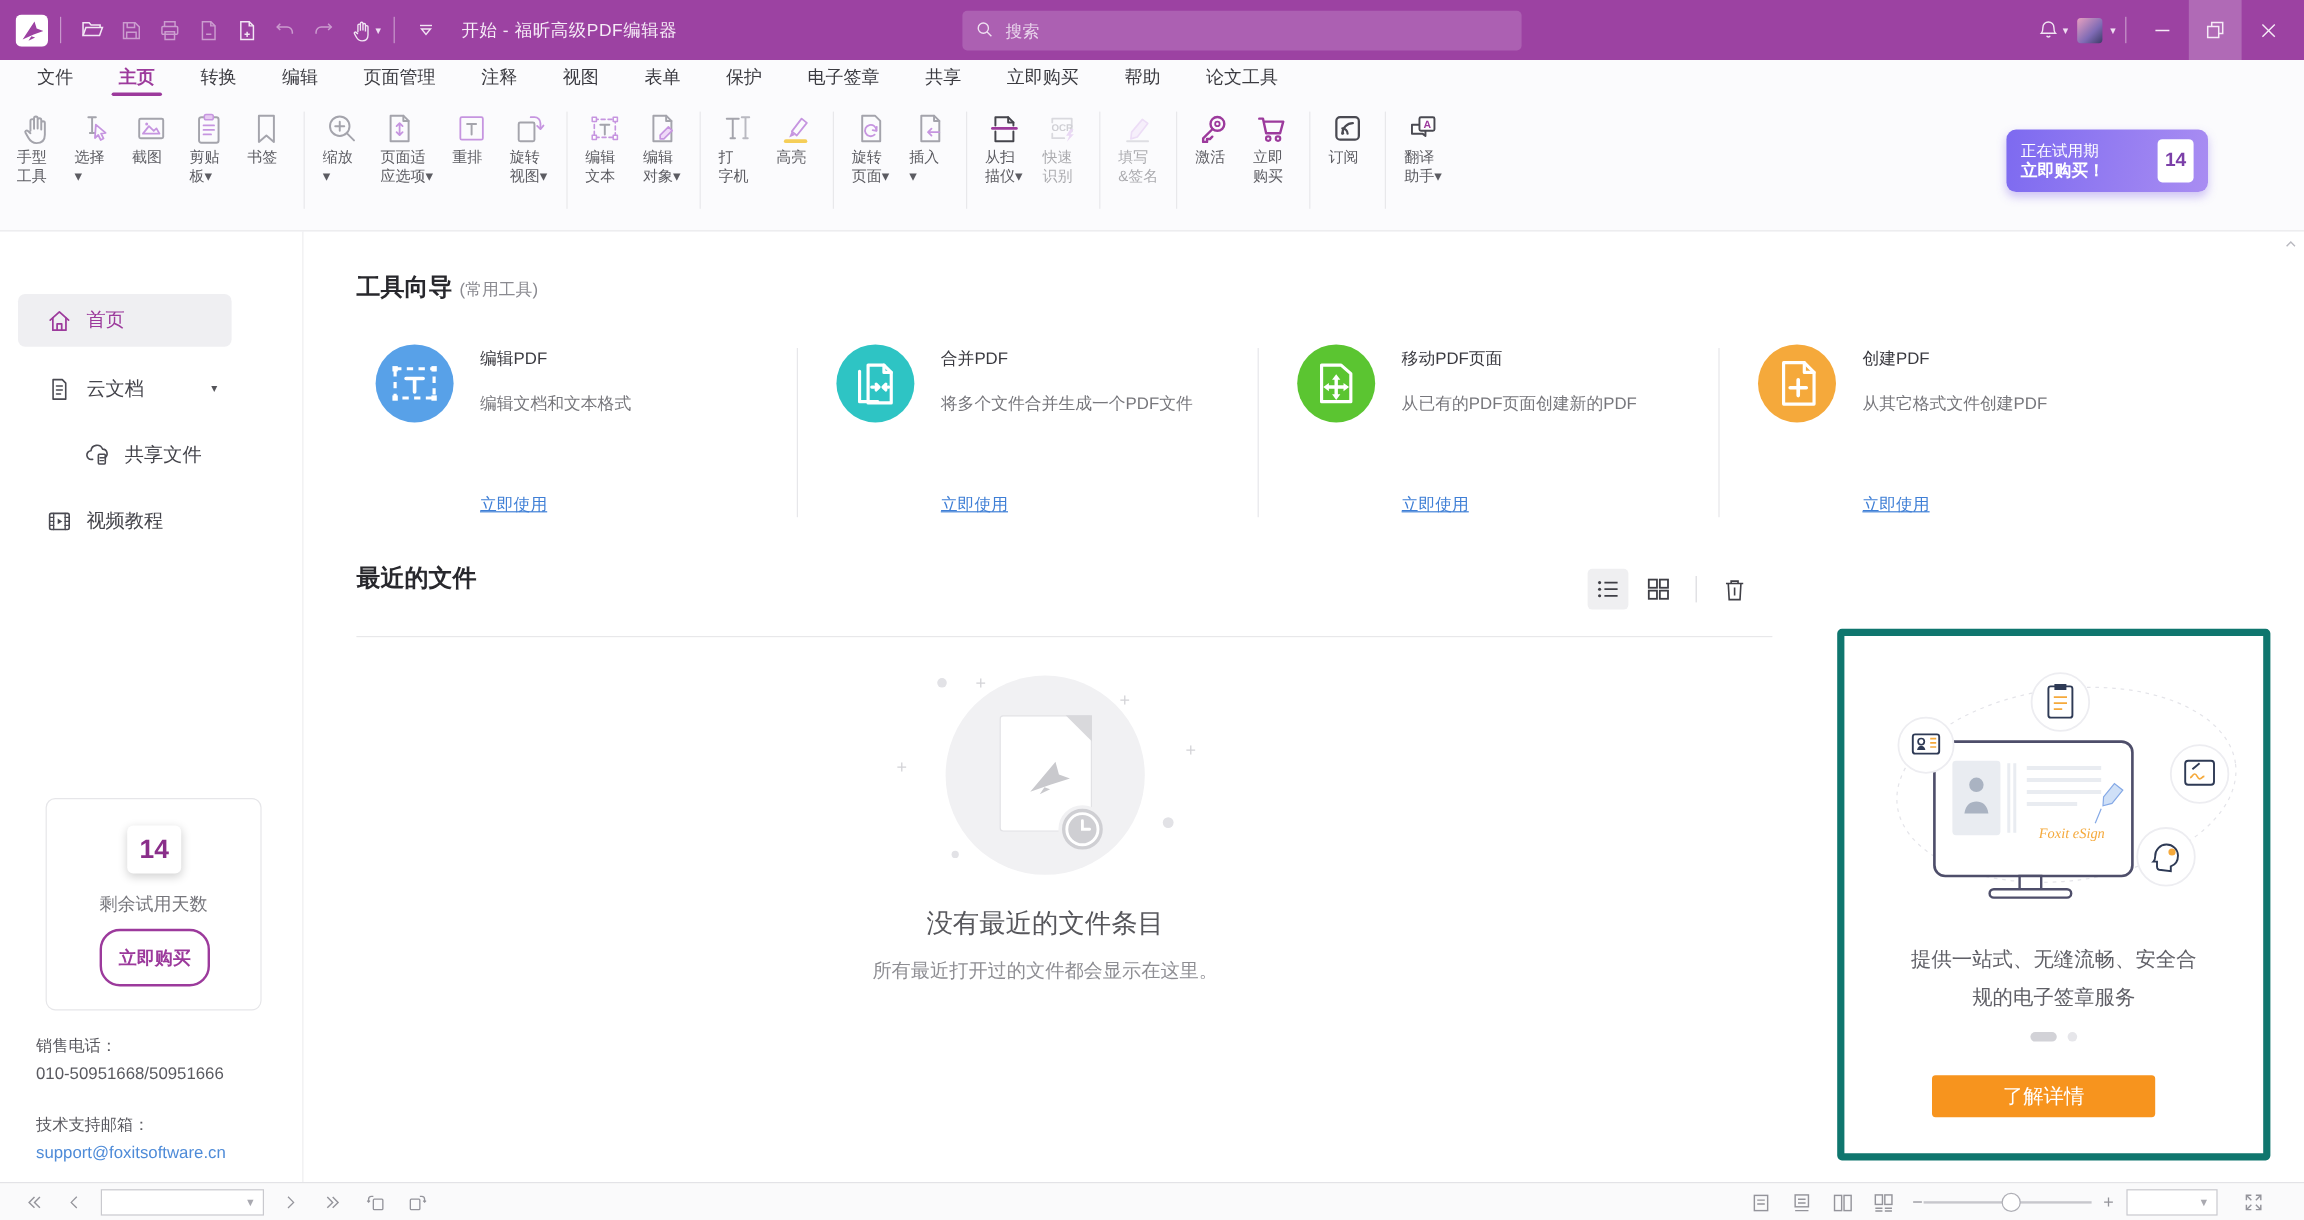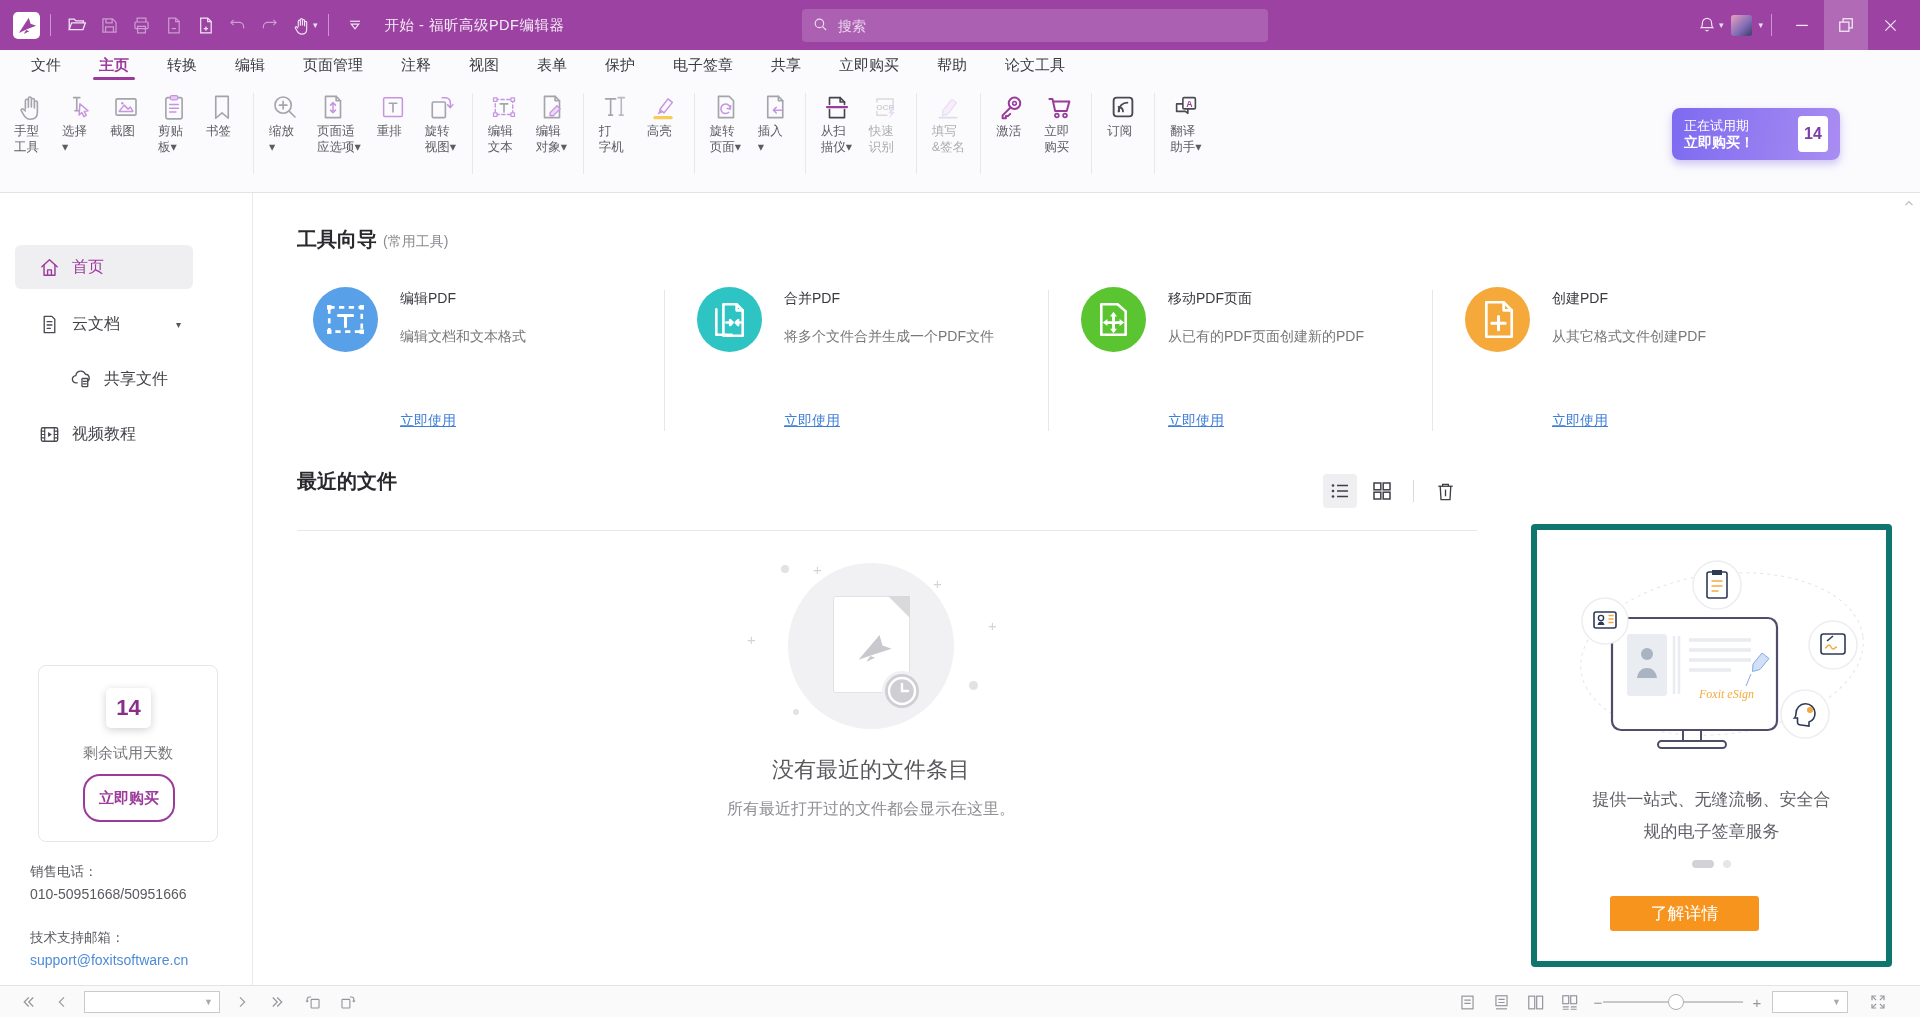--- a/index.html
+++ b/index.html
@@ -110,21 +110,21 @@
   .scroll-up{position:absolute;right:4px;top:4px;color:#B9B9C0;}
 
   
   .esign{position:absolute;left:1278px;top:331px;width:361px;height:443px;border:6px solid #0f766e;border-radius:4px;background:#fff;}
   .esign .illus{position:absolute;left:20px;top:16px;}
   .esign .l1{position:absolute;left:0;top:258px;width:100%;text-align:center;font-size:17px;color:#5F5F66;}
   .esign .l2{position:absolute;left:0;top:290px;width:100%;text-align:center;font-size:17px;color:#5F5F66;}
   .esign .dots{position:absolute;left:0;top:330px;width:100%;display:flex;justify-content:center;align-items:center;gap:9px;}
   .esign .dots .pill{width:22px;height:8px;border-radius:4px;background:#D2D2D7;}
   .esign .dots .dot{width:8px;height:8px;border-radius:50%;background:#E6E6EA;}
-  .esign .cta{position:absolute;left:73px;top:366px;width:149px;height:35px;background:var(--orange,#F7941E);
+  .esign .cta{position:absolute;left:73px;top:366px;width:186px;height:35px;background:var(--orange,#F7941E);
               border-radius:3px;color:#fff;font-size:17px;display:flex;align-items:center;justify-content:center;font-family:Liberation Serif, serif;}
 
   
   .statusbar{position:absolute;left:0;bottom:0;width:1920px;height:32px;background:#FAFAFB;border-top:1px solid #E3E3E7;}
   .sb-btn{position:absolute;top:0;height:32px;display:flex;align-items:center;justify-content:center;color:#94949B;}
   .sb-combo{position:absolute;background:#fff;border:1px solid #C9C9CE;height:22px;top:5px;display:flex;align-items:center;}
   .sb-combo .car{margin-left:auto;margin-right:6px;color:#A9A9B0;font-size:9px;}
   .sb-track{position:absolute;left:1603px;top:15px;width:140px;height:2px;background:#C7C7CC;}
   .sb-handle{position:absolute;left:1668px;top:8px;width:16px;height:16px;border-radius:50%;background:#fff;border:1px solid #AFAFB6;}
   .sb-sign{font-size:15px;color:#94949B;}

